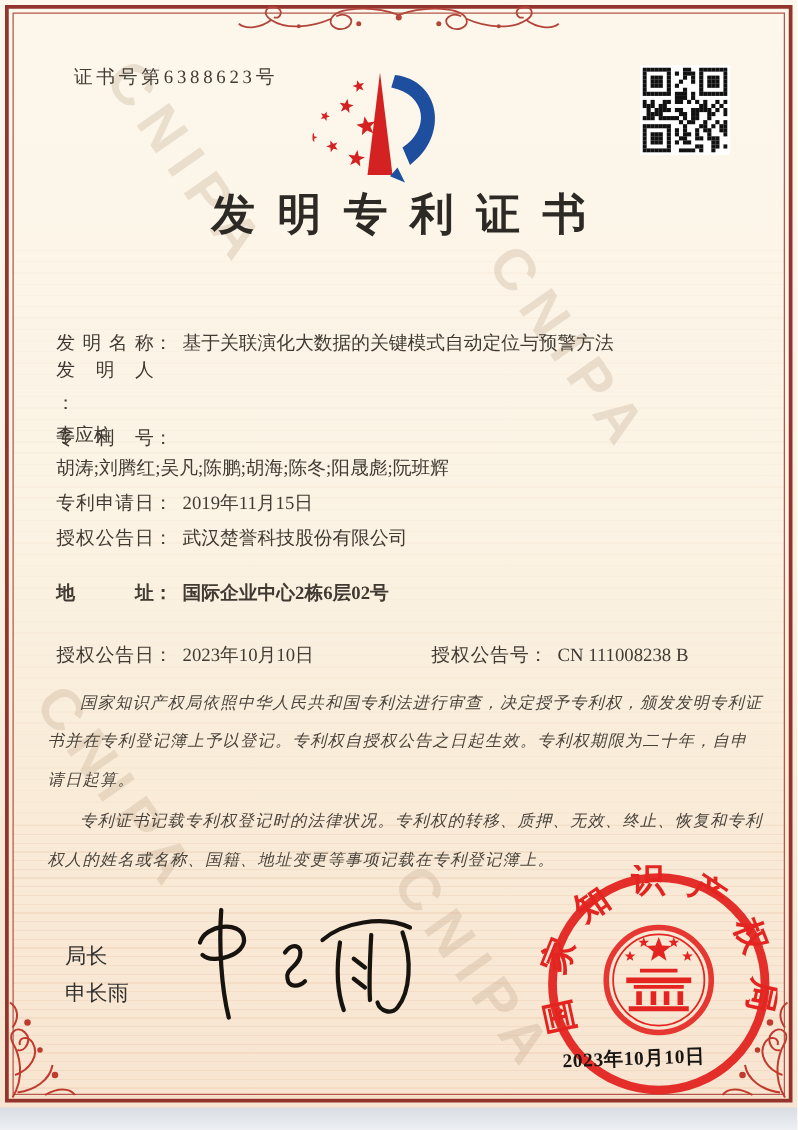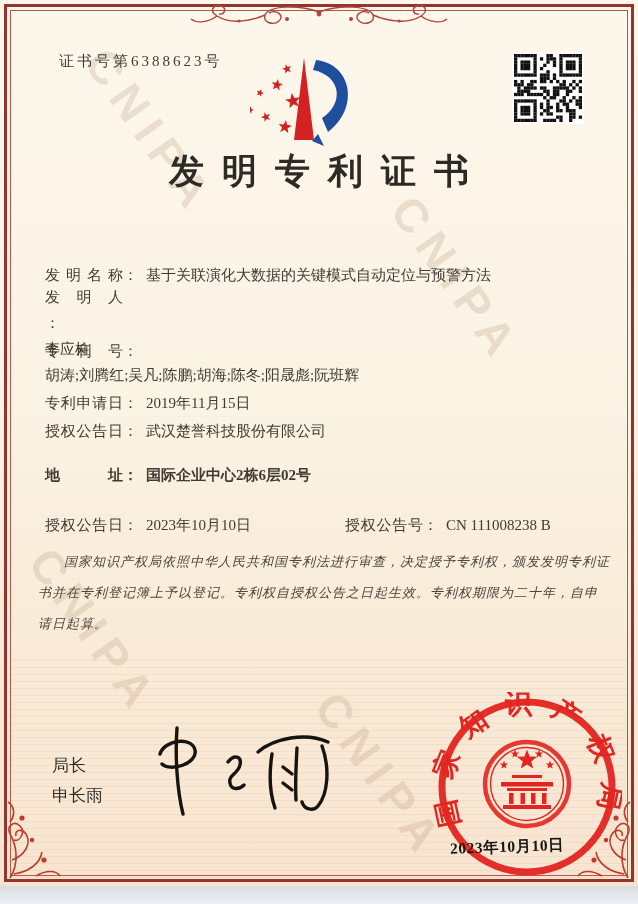--- a/index.html
+++ b/index.html
@@ -412,20 +412,21 @@
     </span>
     <span class="pair">
       <span class="flabel">授权公告号</span>
         <span class="fcolon">：</span>
       <span>CN 111008238 B</span>
     </span>
   </div>
 
   <div class="notice">
     <p>国家知识产权局依照中华人民共和国专利法进行审查，决定授予专利权，颁发发明专利证书并在专利登记簿上予以登记。专利权自授权公告之日起生效。专利权期限为二十年，自申请日起算。</p>
+    <p>专利证书记载专利权登记时的法律状况。专利权的转移、质押、无效、终止、恢复和专利权人的姓名或名称、国籍、地址变更等事项记载在专利登记簿上。</p>
   </div>
 
   <div class="officer">
     <div>局长</div>
     <div>申长雨</div>
   </div>
 
   <svg class="sig" width="212" height="118" viewBox="0 0 212 118">
     <g fill="none" stroke="#17140f" stroke-width="3.4" stroke-linecap="round">
       <path d="M20,42 C24,28 52,24 55,38 C58,52 30,60 22,52"></path>

